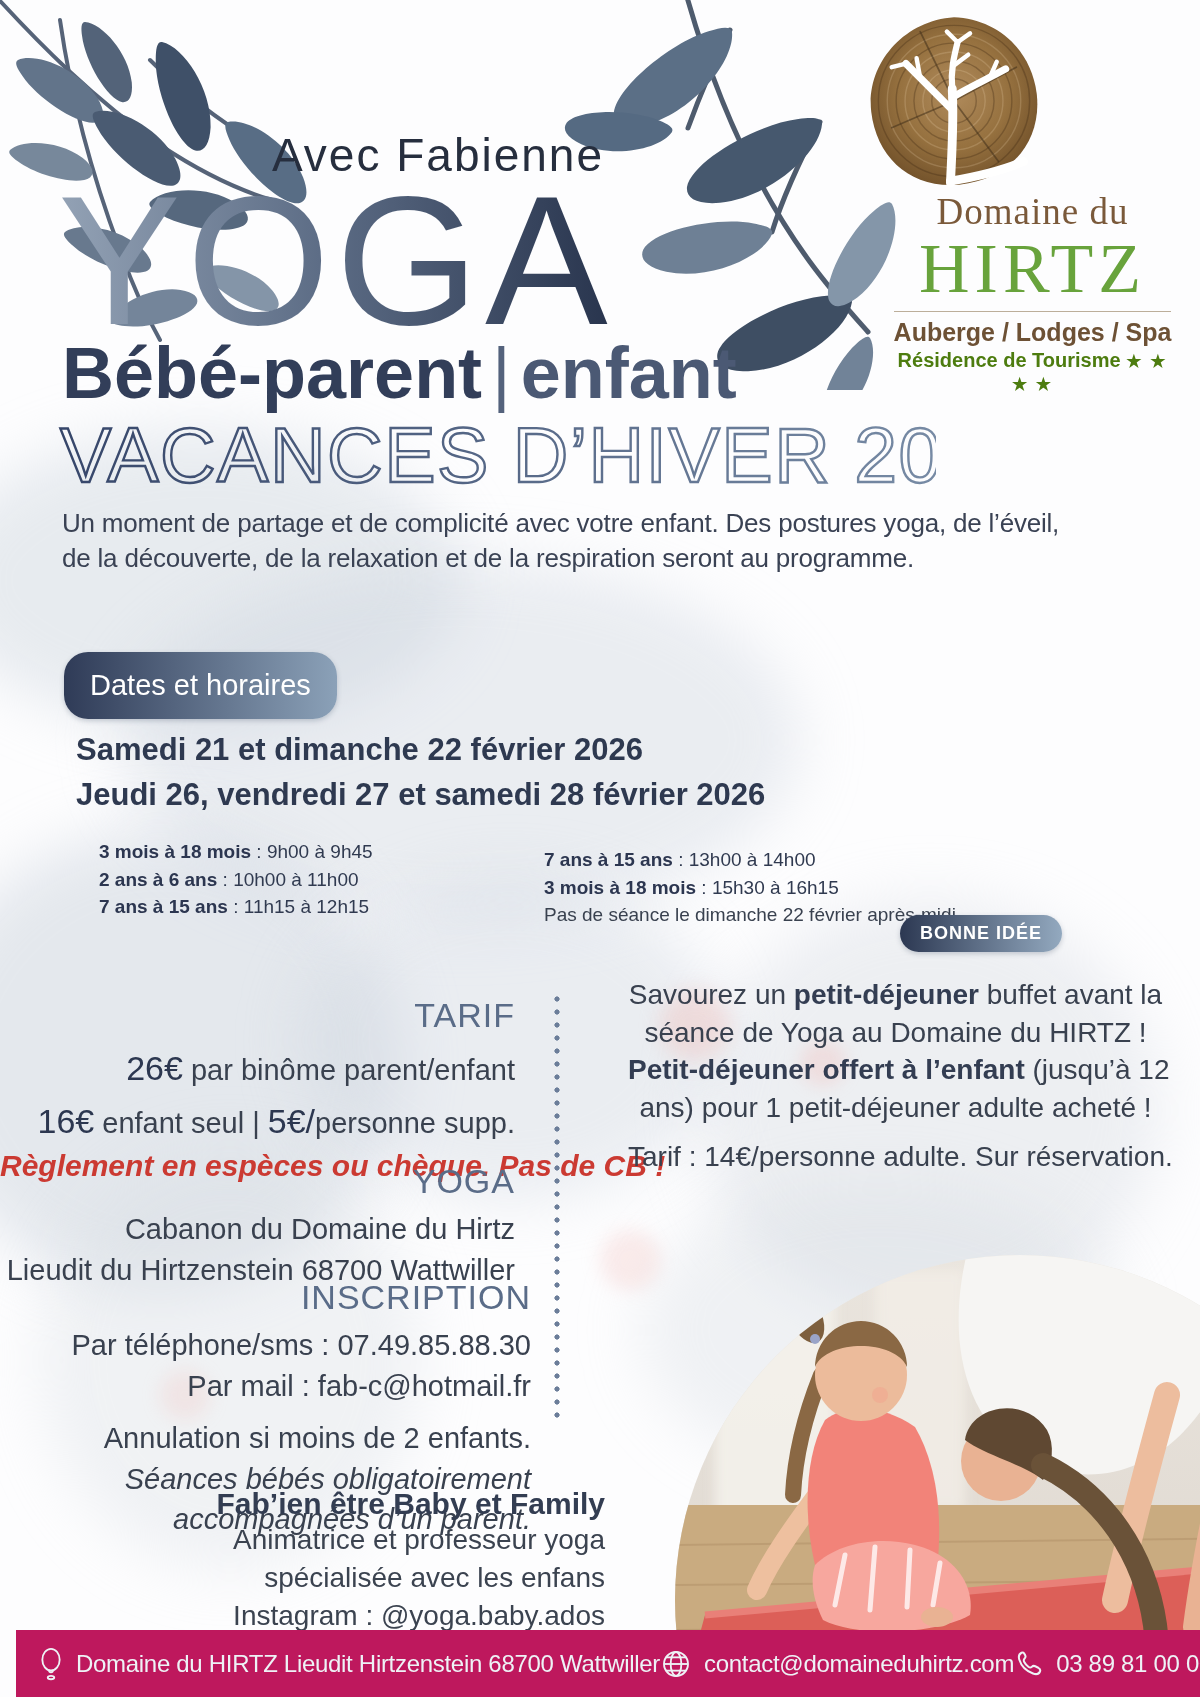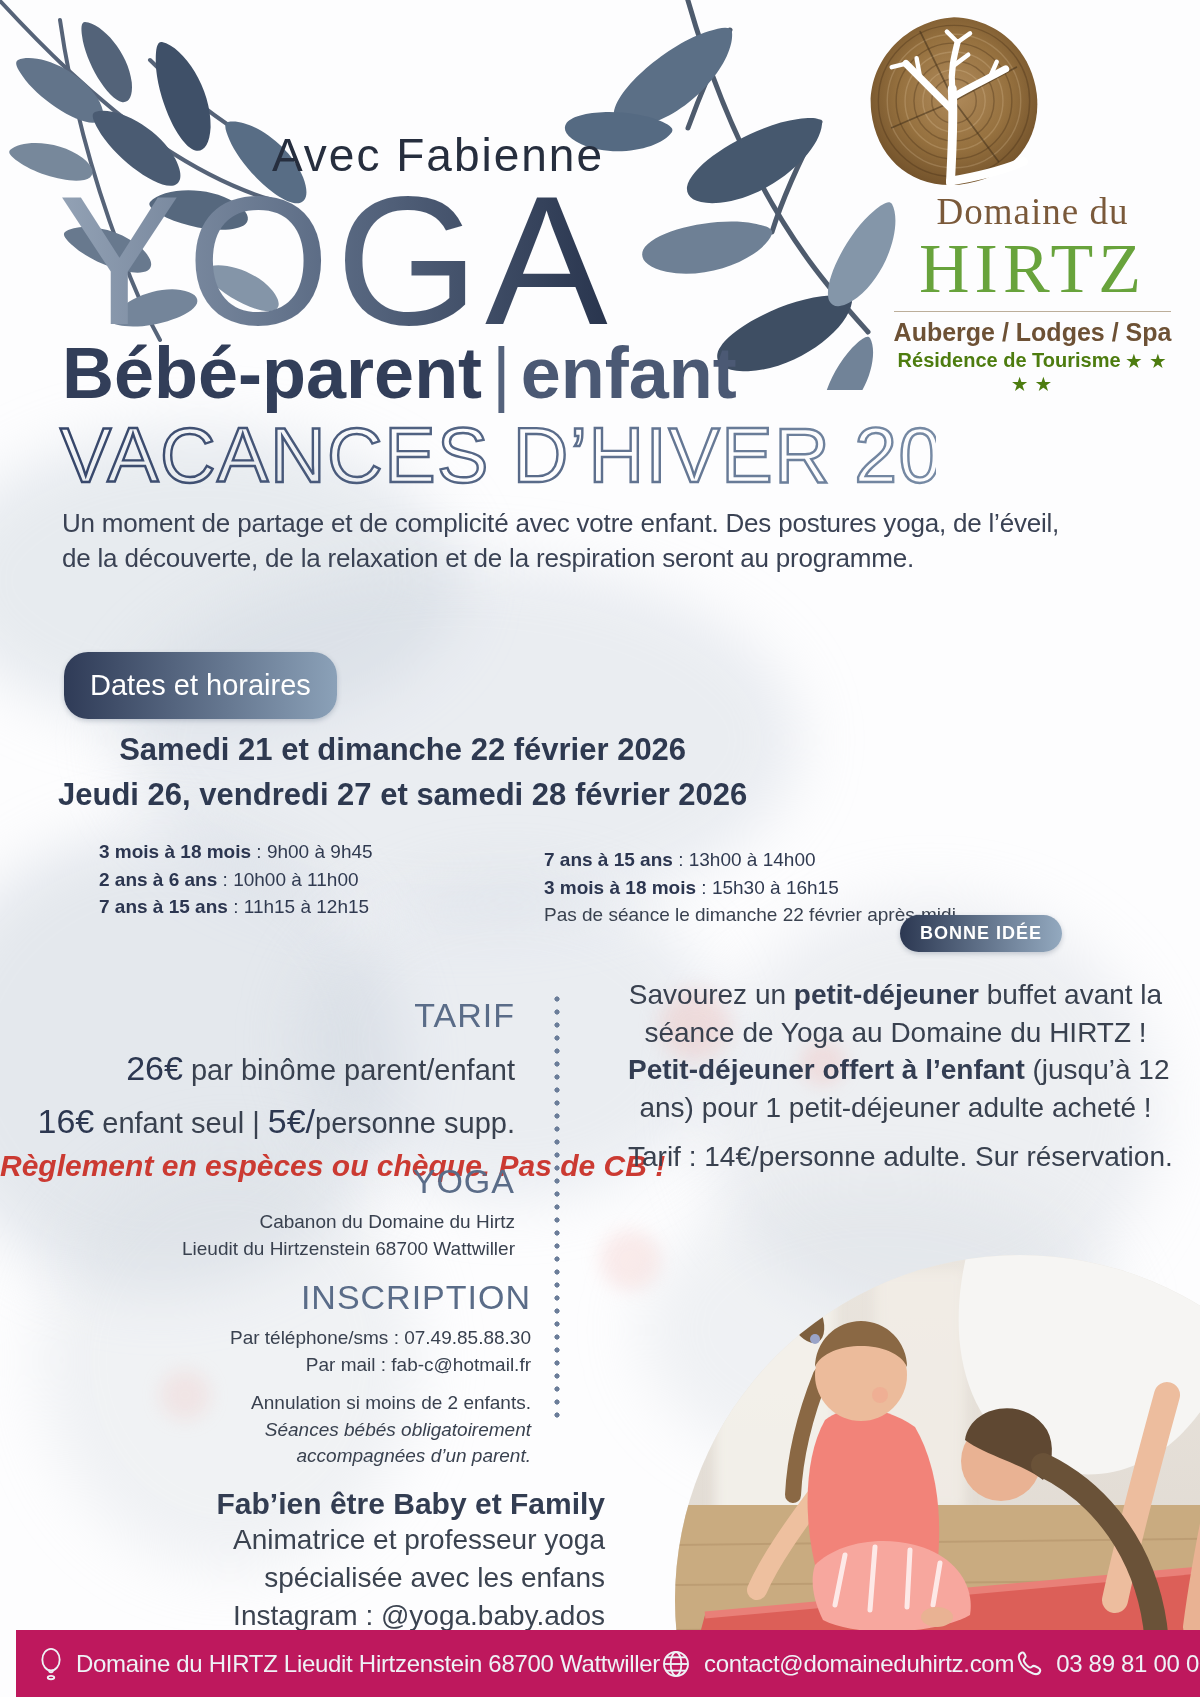--- a/index.html
+++ b/index.html
@@ -30,21 +30,21 @@
   .sched .note{font-weight:400;color:#39414f;}
   
   .rcol{text-align:right;}
   .h-sec{font-size:34px;color:#5a6c88;letter-spacing:1px;font-weight:400;}
   .big{font-size:34px;font-weight:400;color:#2c3750;}
   .tline{font-size:29px;color:#39414f;line-height:1.38;white-space:nowrap;}
   .redline{font-size:30px;font-weight:700;font-style:italic;color:#cb3a32;white-space:nowrap;}
   .dotsep{position:absolute;width:6px;
           background-image:radial-gradient(circle at 3px 3px,#6b7d99 2.3px,rgba(0,0,0,0) 2.9px);
           background-size:6px 13px;background-repeat:repeat-y;}
-  .plain{font-size:19px;color:#39414f;line-height:1.4;white-space:nowrap;}
+  .plain{font-size:29px;color:#39414f;line-height:1.4;white-space:nowrap;}
   .ital{font-style:italic;}
   
   .bonne{font-size:28px;color:#39414f;line-height:1.34;text-align:center;white-space:nowrap;}
   .bonne b{color:#333d52;}
   
   .teacher-name{font-size:30px;font-weight:700;color:#333d52;white-space:nowrap;}
   .teacher-line{font-size:28px;color:#3b4350;line-height:1.35;white-space:nowrap;}
   
   .logo-txt{text-align:center;font-family:"Liberation Serif",serif;}
   .brand-top{font-size:37px;color:#7a593a;letter-spacing:1px;}
@@ -220,21 +220,21 @@
     </defs>
     <text x="4" y="74" font-size="77" letter-spacing="1.5" fill="none" stroke="url(#sg)" stroke-width="2.4">VACANCES D’HIVER 2026</text>
   </svg>
 
   <div class="abs intro" style="left:62px;top:506px;">
     <span>Un moment de partage et de complicité avec votre enfant. Des postures yoga, de l’éveil,</span><br>
     <span>de la découverte, de la relaxation et de la respiration seront au programme.</span>
   </div>
 
   <div class="abs badge dates" style="left:64px;top:652px;">Dates et horaires</div>
-  <div class="abs datelines" style="left:58px;top:728px;text-align:center;">
+  <div class="abs datelines" style="left:76px;top:728px;">
     <div>Samedi 21 et dimanche 22 février 2026</div>
     <div>Jeudi 26, vendredi 27 et samedi 28 février 2026</div>
   </div>
 
   <div class="abs sched" style="left:75px;top:838px;">
     <div><b>3 mois à 18 mois</b><span> : </span><span>9h00 à 9h45</span></div>
     <div><b>2 ans à 6 ans</b><span> : </span><span>10h00 à 11h00</span></div>
     <div><b>7 ans à 15 ans</b><span> : </span><span>11h15 à 12h15</span></div>
   </div>
   <div class="abs sched" style="left:520px;top:846px;">

